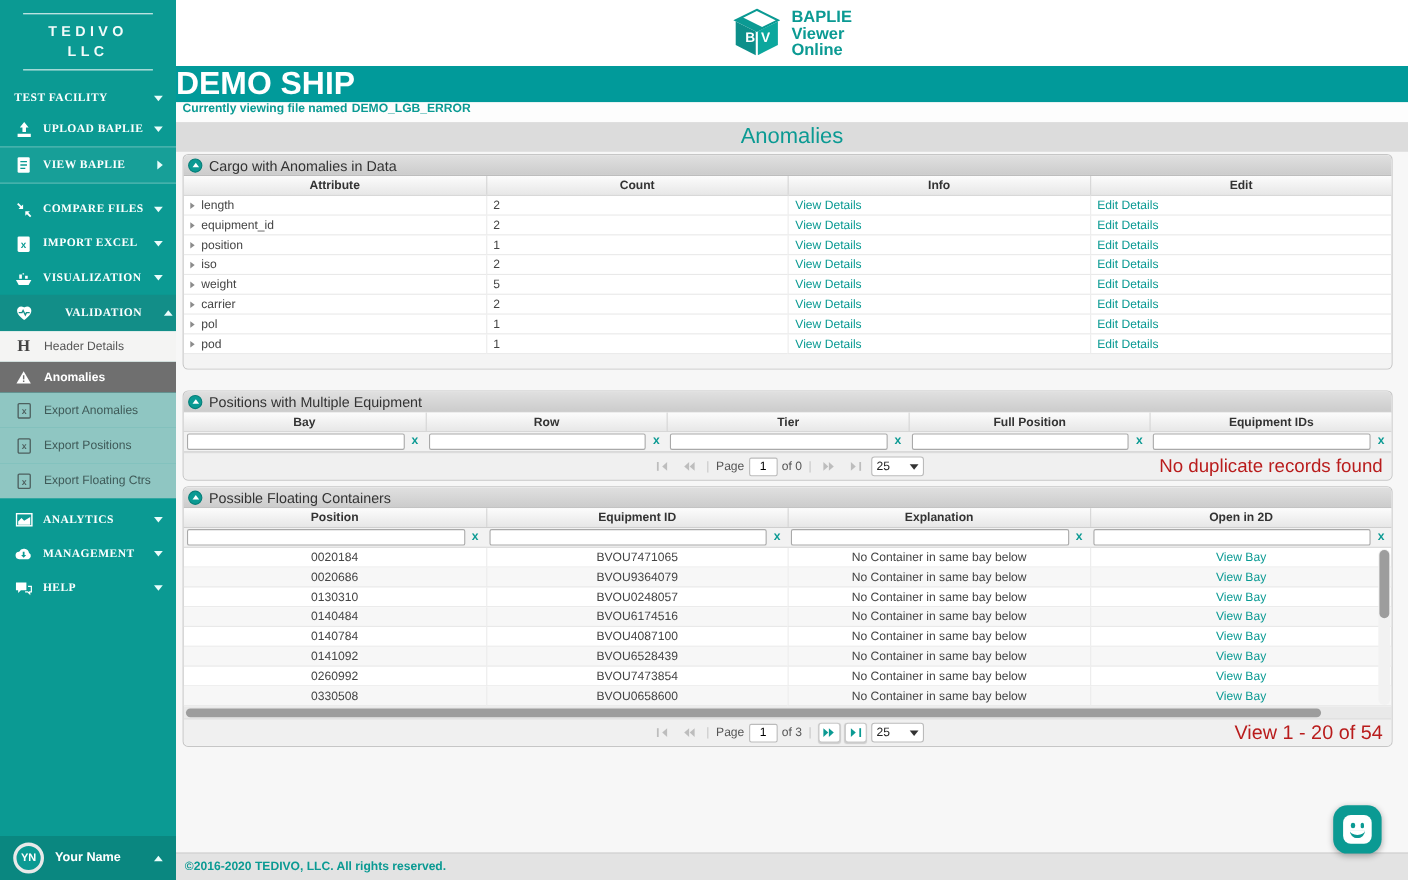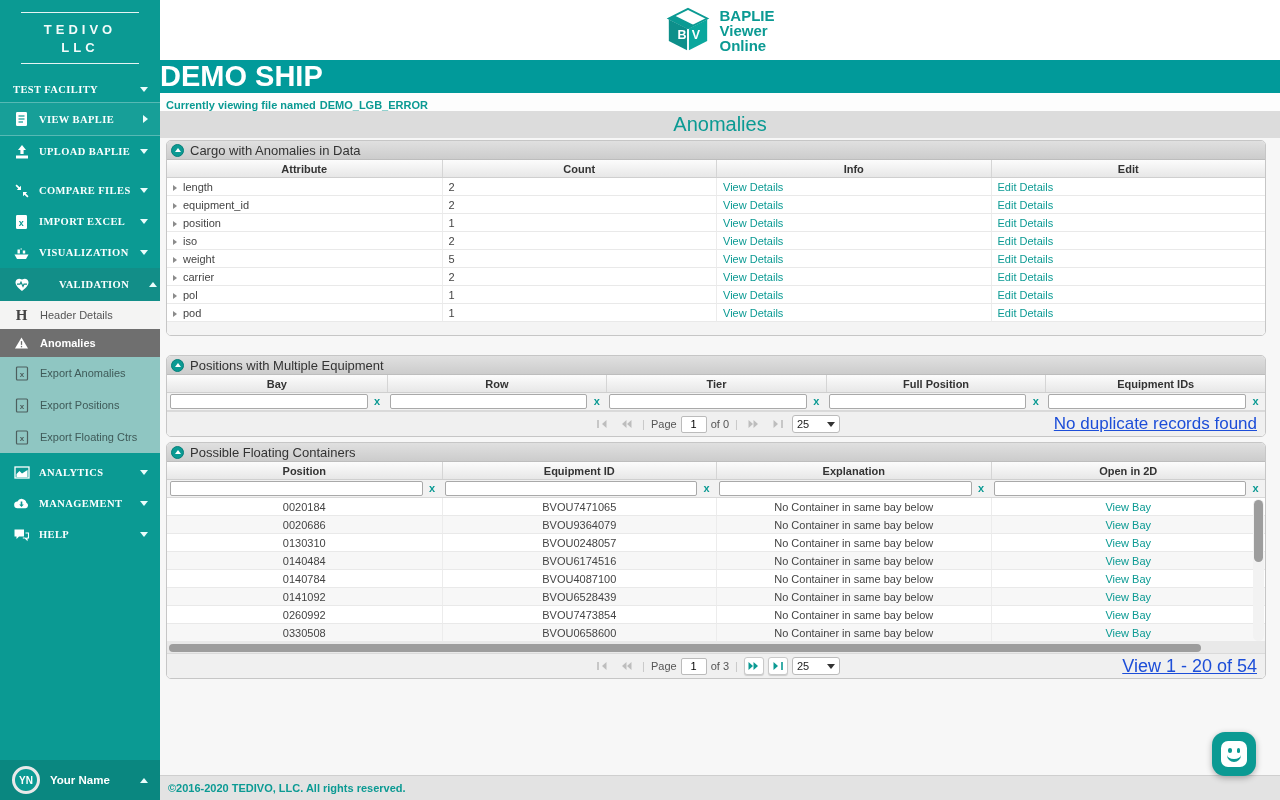--- a/index.html
+++ b/index.html
@@ -32,21 +32,21 @@
   .avatar { width:28px; height:28px; border-radius:50%; background:#0b9a93; border:3px solid #e9e9e9; color:#fff; font-size:10px; font-weight:bold; display:flex; align-items:center; justify-content:center; margin-right:10px; }
   .user-band .lbl { flex:1; font-size:11.5px; font-weight:bold; }
 
   
   .main { flex:1; display:flex; flex-direction:column; background:#f7f7f7; }
   .top-header { height:60px; background:#fff; display:flex; align-items:center; justify-content:center; }
   .logo-lockup { display:flex; align-items:center; gap:8px; }
   .logo-text { display:flex; flex-direction:column; line-height:15px; color:#0b9a93; font-weight:bold; font-size:15px; }
   .banner { height:33px; background:#019a9a; display:flex; align-items:center; }
   .banner h1 { color:#fff; font-size:29px; font-weight:800; letter-spacing:0; }
-  .viewing { height:18px; background:#fdfdfd; display:flex; align-items:flex-end; padding-left:6px; font-size:11px; color:#0b9a93; font-weight:bold; gap:4px; }
+  .viewing { height:18px; background:#fdfdfd; display:flex; align-items:flex-start; padding-left:6px; font-size:11px; color:#0b9a93; font-weight:bold; gap:4px; }
   .title-bar { height:27px; background:#dcdcdc; display:flex; align-items:center; justify-content:center; font-size:20px; color:#0b9a93; }
   .content { flex:1; padding:2px 14px 0 6px; overflow:hidden; }
 
   .section { border:1px solid #c6c6c6; border-radius:5px; overflow:hidden; background:#fff; }
   .sec-head { height:19px; background:linear-gradient(#e0e0e0,#cccccc); border-bottom:1px solid #bdbdbd; display:flex; align-items:center; gap:6px; padding-left:4px; font-size:13px; color:#333; }
   .collapse-btn { width:13px; height:13px; border-radius:50%; background:#0b9a93; border:1px solid #067f79; display:flex; align-items:center; justify-content:center; cursor:pointer; }
   .collapse-btn i { width:0; height:0; border-left:3px solid transparent; border-right:3px solid transparent; border-bottom:4px solid #fff; }
 
   .grid { display:grid; }
   .g4 { grid-template-columns:repeat(4,1fr); }
@@ -67,21 +67,21 @@
   .filter-cell input { flex:1; height:15px; border:1px solid #a9a9a9; border-radius:2px; font-size:10px; padding:0 3px; background:#fff; }
   .xbtn { color:#0b9a93; font-size:11px; font-weight:bold; width:13px; text-align:center; cursor:pointer; line-height:13px; }
 
   .pager-row { position:relative; height:25px; background:#f0f0f0; border-top:1px solid #dadada; display:flex; align-items:center; justify-content:center; font-size:11px; color:#555; gap:4px; }
   .pbtn { width:20px; height:18px; border-radius:3px; display:flex; align-items:center; justify-content:center; }
   .pbtn.dis { color:#bdbdbd; }
   .pbtn.act { color:#0b9a93; background:#fff; border:1px solid #c9c9c9; box-shadow:0 1px 1px rgba(0,0,0,.15); cursor:pointer; }
   .page-input { width:26px; height:17px; border:1px solid #bbb; border-radius:2px; text-align:center; font-size:11px; background:#fff; }
   .fake-select { display:inline-flex; align-items:center; justify-content:space-between; width:48px; height:18px; background:#fff; border:1px solid #bbb; border-radius:3px; padding:0 4px; cursor:pointer; font-size:11px; color:#222; }
   .sel-caret { width:0; height:0; border-left:4px solid transparent; border-right:4px solid transparent; border-top:5px solid #333; }
-  .pager-msg { position:absolute; right:8px; top:0; height:100%; display:flex; align-items:center; color:#1d4ed8; font-size:17px;text-decoration:underline; }
+  .pager-msg { position:absolute; right:8px; top:0; height:100%; display:flex; align-items:center; color:#b91c1c; font-size:17px; }
   .pager-msg.big { font-size:18px; }
   .psep { color:#c5c5c5; margin:0 2px; }
 
   .rows-wrap { position:relative; }
   .vscroll { position:absolute; top:1px; right:1px; width:11px; height:142px; background:#f2f2f2; border-radius:6px; }
   .vthumb { width:9px; height:62px; margin:1px auto 0; background:#9d9d9d; border-radius:5px; cursor:grab; }
   .hscroll { height:11px; background:#e9e9e9; display:flex; align-items:center; }
   .hthumb { height:8px; width:94%; margin-left:2px; background:#9d9d9d; border-radius:4px; cursor:grab; }
 
   .footer-bar { height:25px; background:#e3e3e3; border-top:1px solid #cfcfcf; display:flex; align-items:center; padding-left:8px; font-size:11px; font-weight:bold; color:#0b9a93; }
@@ -99,47 +99,47 @@
 
 <div class="app">
 
   <div class="sidebar">
     <div class="brand-box">
       <span>TEDIVO LLC</span>
     </div>
 
     <div class="side-item facility">
       <span class="lbl">TEST FACILITY</span>
+      <span class="caret down"></span>
+    </div>
+
+    <div class="side-item">
+      <span class="ico">
+        <svg width="16" height="16" viewBox="0 0 16 16">
+            <path fill="#fff" d="M8 1l4 5H9.6v4H6.4V6H4z"></path>
+            <path fill="#fff" d="M2 11.5h12v3H2z"></path>
+          </svg>
+      </span>
+      <span class="lbl">UPLOAD BAPLIE</span>
       <span class="caret down"></span>
     </div>
 
     <div class="side-item view">
       <span class="ico">
         <svg width="15" height="16" viewBox="0 0 15 16">
             <rect x="2" y="1" width="11" height="14" rx="1.2" fill="#fff"></rect>
             <g stroke="#0b9a93" stroke-width="1.2">
               <line x1="4.5" y1="5" x2="10.5" y2="5"></line>
               <line x1="4.5" y1="8" x2="10.5" y2="8"></line>
               <line x1="4.5" y1="11" x2="9" y2="11"></line>
             </g>
           </svg>
       </span>
       <span class="lbl">VIEW BAPLIE</span>
       <span class="caret right"></span>
-    </div>
-
-    <div class="side-item">
-      <span class="ico">
-        <svg width="16" height="16" viewBox="0 0 16 16">
-            <path fill="#fff" d="M8 1l4 5H9.6v4H6.4V6H4z"></path>
-            <path fill="#fff" d="M2 11.5h12v3H2z"></path>
-          </svg>
-      </span>
-      <span class="lbl">UPLOAD BAPLIE</span>
-      <span class="caret down"></span>
     </div>
 
     <div class="side-item" style="margin-top:8px">
       <span class="ico">
         <svg width="16" height="16" viewBox="0 0 16 16" fill="#fff">
             <path d="M7 7H2.8l1.5-1.5L1.5 2.7 2.7 1.5l2.8 2.8L7 2.8zM9 9h4.2l-1.5 1.5 2.8 2.8-1.2 1.2-2.8-2.8L9 13.2z"></path>
           </svg>
       </span>
       <span class="lbl">COMPARE FILES</span>
       <span class="caret down"></span>

